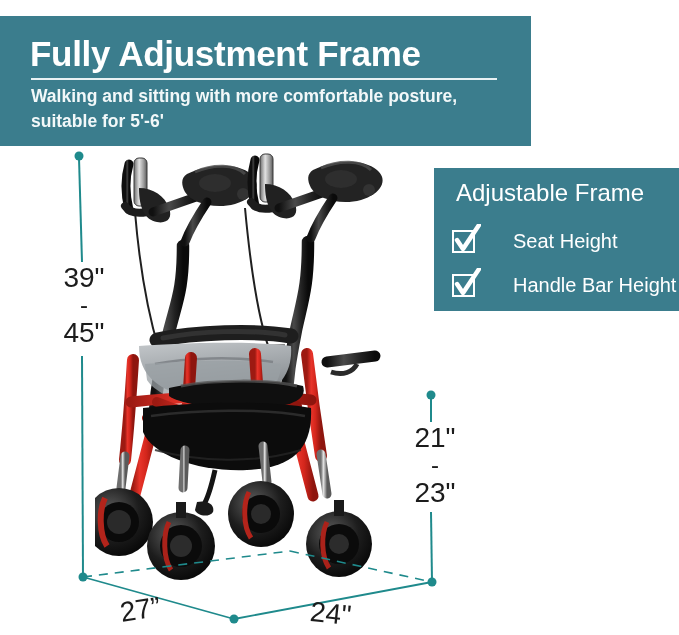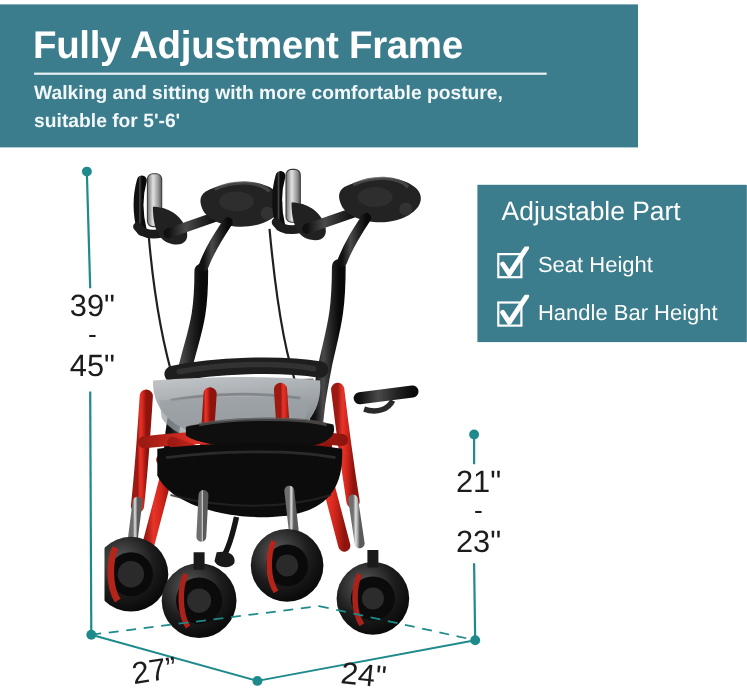--- a/index.html
+++ b/index.html
@@ -6,22 +6,22 @@
   body {
     width:679px; height:635px;
     background:#ffffff;
     font-family:"Liberation Sans", sans-serif;
     position:relative;
     overflow:hidden;
   }
 
   
   #header-banner {
-    position:absolute; left:0; top:4px;
-    width:580px; height:130px;
+    position:absolute; left:0; top:16px;
+    width:531px; height:130px;
     background:#3b7d8d;
   }
   #header-title {
     position:absolute; left:30px; top:18px;
     font-size:35px; font-weight:bold;
     color:#ffffff; letter-spacing:-0.3px;
     white-space:nowrap;
   }
   #header-divider {
     position:absolute; left:31px; top:62px;
@@ -41,21 +41,21 @@
     width:245px; height:143px;
     background:#3b7d8d;
   }
   #adjustable-title {
     position:absolute; left:22px; top:11px;
     font-size:24px; color:#ffffff; font-weight:400;
     white-space:nowrap;
   }
   .check-row {
     position:absolute; left:18px;
-    display:flex; align-items:center;
+    display:flex; align-items:center;gap:24px;
   }
   #check-row-seat   { top:60px; }
   #check-row-handle { top:104px;text-align:right; }
   .check-box {
     width:25px; height:25px;
     flex:0 0 25px;
     position:relative;
     margin-right:12px;
   }
   .check-box .box-outline {
@@ -296,21 +296,21 @@
 <div class="dim-label" id="dim-seat-label">
   <span>21"</span>
   <span class="dash">-</span>
   <span>23"</span>
 </div>
 
 <div class="dim-label" id="dim-depth-label">27”</div>
 <div class="dim-label" id="dim-width-label">24"</div>
 
 <div id="adjustable-panel">
-  <div id="adjustable-title">Adjustable Part</div>
+  <div id="adjustable-title">Adjustable Frame</div>
 
   <div class="check-row" id="check-row-seat">
     <span class="check-box">
       <span class="box-outline"></span>
       <svg class="tick" viewBox="0 0 27 29">
         <path d="M3 16 L9 25 L25 1" stroke="#ffffff" stroke-width="4.5" fill="none" stroke-linecap="round" stroke-linejoin="round"></path>
       </svg>
     </span>
     <span class="check-label">Seat Height</span>
   </div>

